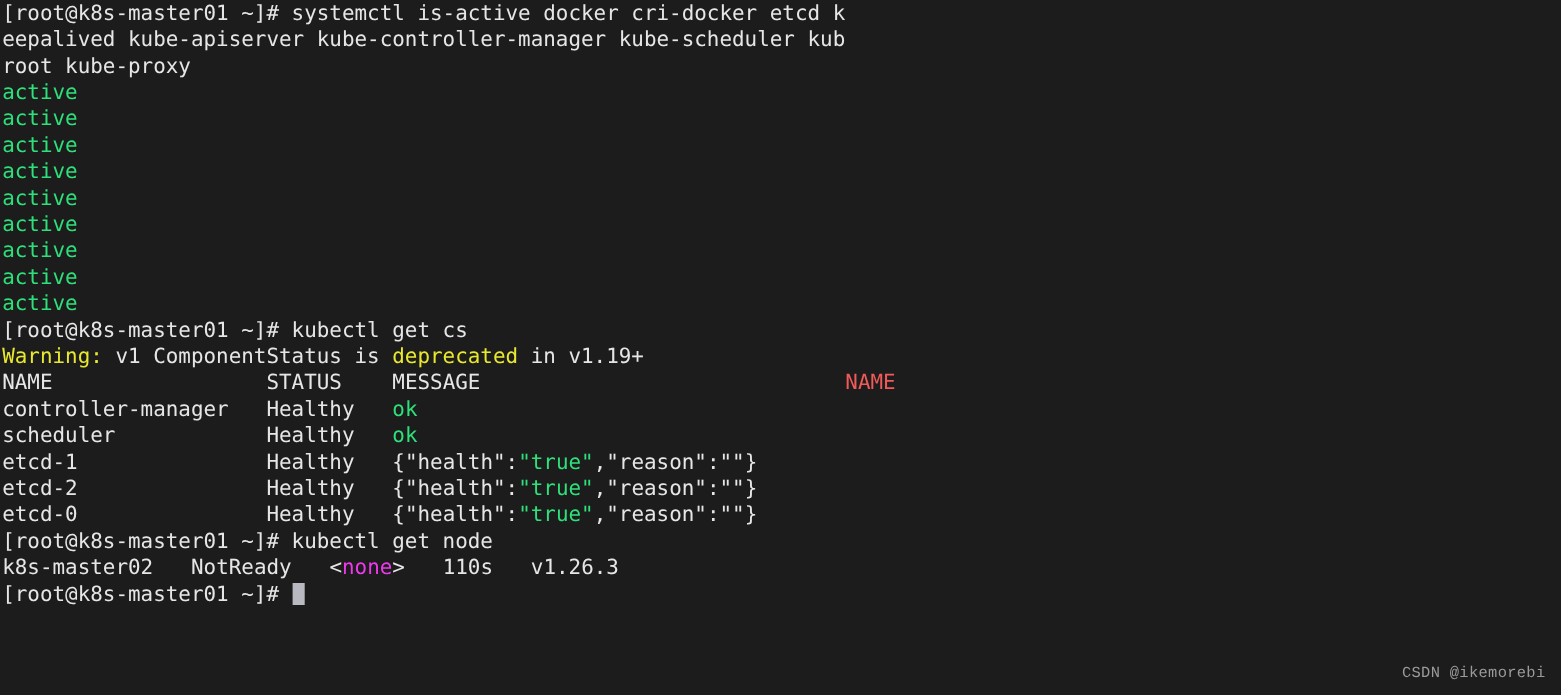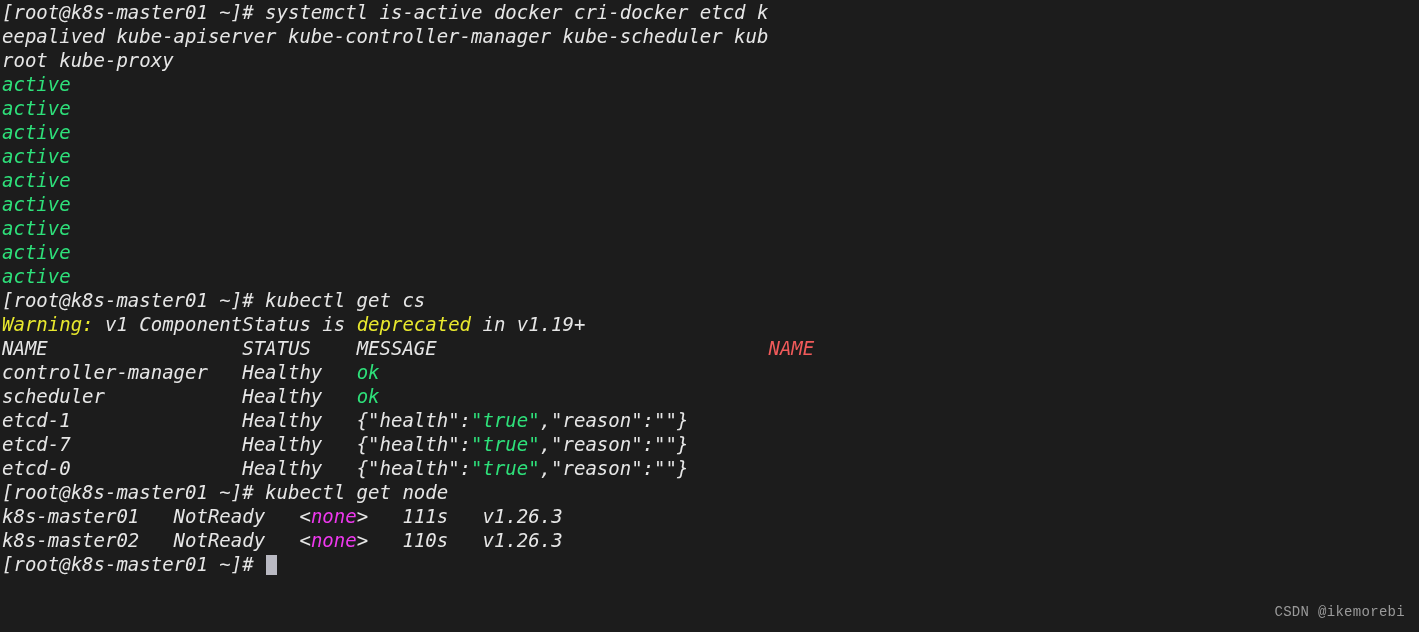--- a/index.html
+++ b/index.html
@@ -18,21 +18,20 @@
     line-height: 24px;
     letter-spacing: 0;
     color: #e8e8e8;
     -webkit-font-smoothing: antialiased;
   }
   .screen {
     position: absolute;
     top: 0;
     left: 2px;
     right: 0;
-    font-style: italic;
   }
   .line {
     height: 24px;
     white-space: pre;
     font-size: 19px;
     line-height: 24px;
   }
   .w   { color: #e6e6e6; }
   .grn { color: #2ee07a; margin-top: 32px; }
   .yel { color: #e8e82e; margin-top: 44px; }
@@ -81,28 +80,27 @@
     <div class="line"><span class="yel">Warning:</span><span class="w"> v1 ComponentStatus is </span><span class="yel">deprecated</span><span class="w"> in v1.19+</span></div>
 
     <div class="line"><span class="w">NAME</span><span class="w">                 </span><span class="w">STATUS</span><span class="w">    </span><span class="w">MESSAGE</span><span class="w">                             </span><span class="red">NAME</span></div>
 
     <div class="line"><span class="w">controller-manager</span><span class="w">   </span><span class="w">Healthy</span><span class="w">   </span><span class="grn">ok</span></div>
 
     <div class="line"><span class="w">scheduler</span><span class="w">            </span><span class="w">Healthy</span><span class="w">   </span><span class="grn">ok</span></div>
 
     <div class="line"><span class="w">etcd-1</span><span class="w">               </span><span class="w">Healthy</span><span class="w">   </span><span class="w">{"health":</span><span class="grn">"true"</span><span class="w">,"reason":""}</span></div>
 
-    <div class="line"><span class="w">etcd-7</span><span class="w">               </span><span class="w">Healthy</span><span class="w">   </span><span class="w">{"health":</span><span class="grn">"true"</span><span class="w">,"reason":""}</span></div>
+    <div class="line"><span class="w">etcd-2</span><span class="w">               </span><span class="w">Healthy</span><span class="w">   </span><span class="w">{"health":</span><span class="grn">"true"</span><span class="w">,"reason":""}</span></div>
 
     <div class="line"><span class="w">etcd-0</span><span class="w">               </span><span class="w">Healthy</span><span class="w">   </span><span class="w">{"health":</span><span class="grn">"true"</span><span class="w">,"reason":""}</span></div>
 
     <div class="line"><span class="w">[root@k8s-master01 ~]# </span><span class="w">kubectl get node</span></div>
 
 
-    <div class="line"><span class="w">k8s-master01</span><span class="w">   </span><span class="w">NotReady</span><span class="w">   </span><span class="w">&lt;</span><span class="mag">none</span><span class="w">&gt;</span><span class="w">   </span><span class="w">111s</span><span class="w">   </span><span class="w">v1.26.3</span></div>
 
     <div class="line"><span class="w">k8s-master02</span><span class="w">   </span><span class="w">NotReady</span><span class="w">   </span><span class="w">&lt;</span><span class="mag">none</span><span class="w">&gt;</span><span class="w">   </span><span class="w">110s</span><span class="w">   </span><span class="w">v1.26.3</span></div>
 
 
     <div class="line"><span class="w">[root@k8s-master01 ~]# </span><span class="cursor"></span></div>
 
   </div>
 
   <div id="watermark">CSDN @ikemorebi</div>
 </div>

